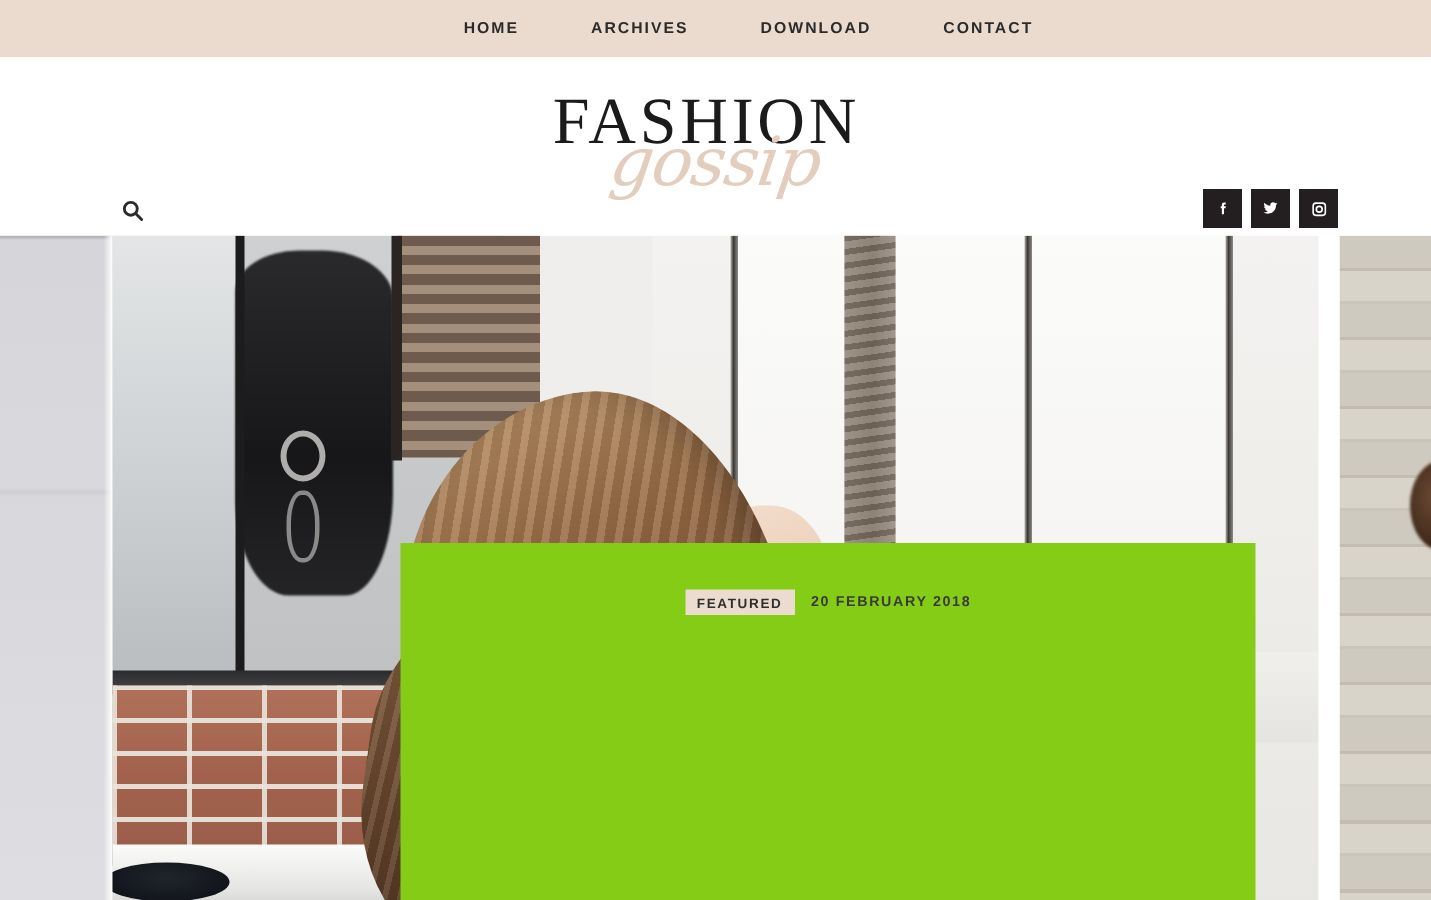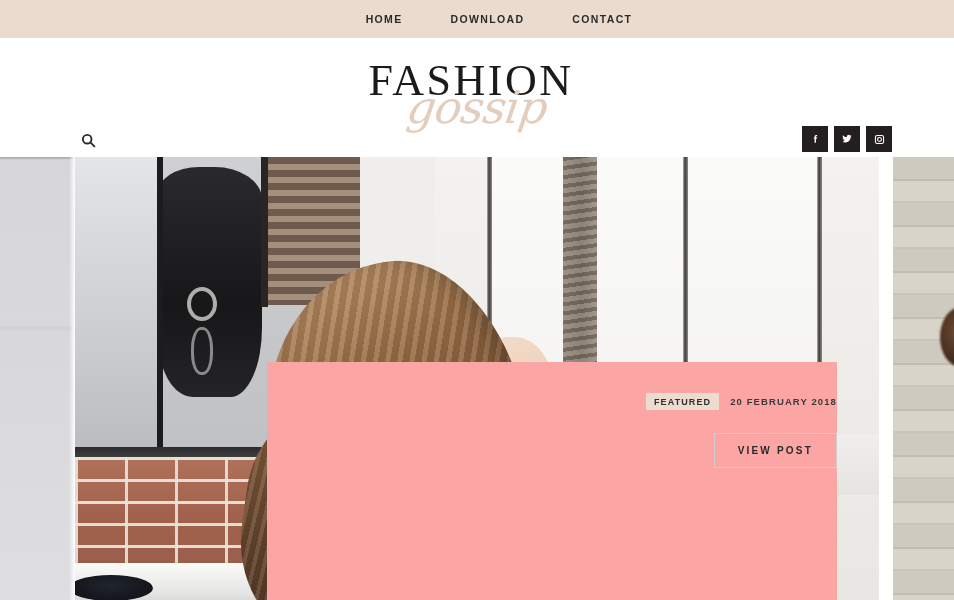--- a/index.html
+++ b/index.html
@@ -298,22 +298,22 @@
   .hp-body {
     position:absolute; left:300px; top:420px; width:300px; bottom:0;
     background:linear-gradient(160deg,#e8e1d4,#cbbfac);
     border-radius:40% 30% 0 0 / 30% 25% 0 0;
   }
 
   
   .caption {
     position:absolute; left:192px; top:205px;
     width:570px; height:238px;
-    background:#fca5a5;
-    display:flex; flex-direction:column; align-items:flex-end;
+    background:#84cc16;
+    display:flex; flex-direction:column; align-items:center;
     padding-top:31px;
     z-index:5;
   }
   .meta-row { display:flex; align-items:center; gap:11px; }
   .badge {
     background:#ecdcd0; color:#2f2f2f;
     font-size:9px; font-weight:bold; letter-spacing:1.1px;
     text-transform:uppercase; padding:4px 8px 3px;
   }
   .date {
@@ -334,20 +334,21 @@
     font-size:10px; font-weight:bold; letter-spacing:2.2px;
     color:#2b2b2b; text-transform:uppercase; cursor:pointer;
   }
 </style>
 </head>
 <body>
 
 <div class="topbar">
   <nav class="nav-list">
     <a class="nav-item">HOME</a>
+    <a class="nav-item">ARCHIVES</a>
     <a class="nav-item">DOWNLOAD</a>
     <a class="nav-item">CONTACT</a>
   </nav>
 </div>
 
 <header class="header">
 
   <div class="search-btn">
     <svg width="15" height="15" viewBox="0 0 15 15">
       <circle cx="6.2" cy="6.2" r="4.3" fill="none" stroke="#2b2b2b" stroke-width="1.9"></circle>
@@ -428,21 +429,20 @@
       <div class="hp-mug"></div>
       <div class="hp-hand"></div>
       <div class="hp-ring3"></div>
     </div>
 
     <div class="caption">
       <div class="meta-row">
         <span class="badge">FEATURED</span>
         <span class="date">20 FEBRUARY 2018</span>
       </div>
-      <button class="view-post">VIEW POST</button>
     </div>
   </div>
 
   <div class="slide-gap"></div>
 
   <div class="slide-side">
     <div class="peek-right">
       <div class="stripes"></div>
       <div class="blob"></div>
     </div>

